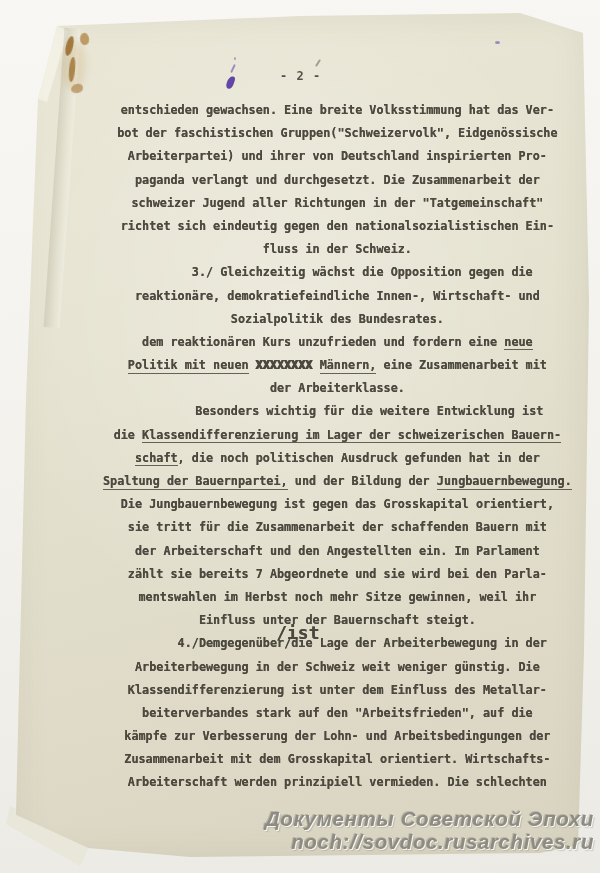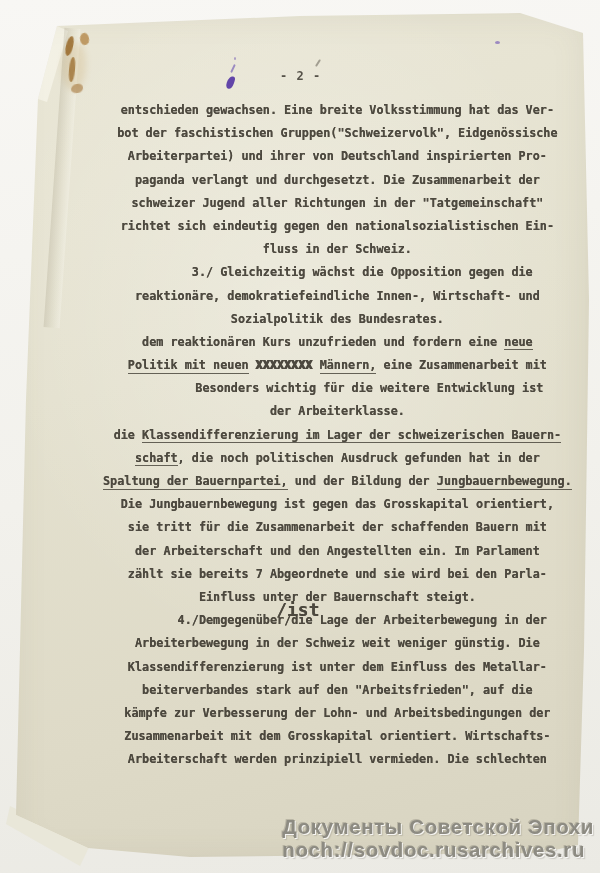--- a/index.html
+++ b/index.html
@@ -67,24 +67,25 @@
   }
   .line{
     height:23.2px;line-height:23.2px;font-size:11.8px;font-weight:bold;
     white-space:pre;opacity:.92;text-shadow:0 0 .6px rgba(62,58,48,.85);
   }
   .line .u{border-bottom:1.2px solid rgba(64,60,50,.85);padding-bottom:.5px;}
   .line .b{text-shadow:.6px 0 currentColor,-.6px 0 currentColor;}
   .ins-wrap{position:relative;display:inline-block;}
   .ins-above{position:absolute;left:-8px;bottom:11px;white-space:pre;font-size:18px;}
   .watermark{
-    position:absolute;right:6px;bottom:12px;z-index:6;
+    position:absolute;right:6px;bottom:20px;text-align:right;z-index:6;
     font-family:"Liberation Sans",sans-serif;font-weight:bold;
     font-size:20.5px;line-height:23px;letter-spacing:.6px;color:#8d8b82;
     text-shadow:1px 1px 0 rgba(255,255,255,.85),-1px -1px 0 rgba(100,96,86,.28),2px 2px 1px rgba(120,116,104,.25);
+    font-style:italic;
   }
 </style>
 </head>
 <body>
 
 <div class="scan">
 
   <div class="flap-bl"></div>
 
   <div class="paper">
@@ -112,29 +113,30 @@
         <div class="line"><span>Arbeiterpartei) und ihrer von Deutschland inspirierten Pro-</span></div>
         <div class="line"><span>paganda verlangt und durchgesetzt. Die Zusammenarbeit der</span></div>
         <div class="line"><span>schweizer Jugend aller Richtungen in der "Tatgemeinschaft"</span></div>
         <div class="line"><span>richtet sich eindeutig gegen den nationalsozialistischen Ein-</span></div>
         <div class="line"><span>fluss in der Schweiz.</span></div>
         <div class="line"><span>       3./ Gleichzeitig wächst die Opposition gegen die</span></div>
         <div class="line"><span>reaktionäre, demokratiefeindliche Innen-, Wirtschaft- und</span></div>
         <div class="line"><span>Sozialpolitik des Bundesrates.</span></div>
         <div class="line"><span>dem reaktionären Kurs unzufrieden und fordern eine </span><span class="u">neue</span></div>
         <div class="line"><span class="u">Politik mit neuen</span><span> </span><span class="b">XXXXXXXX</span><span> </span><span class="u">Männern,</span><span> eine Zusammenarbeit mit</span></div>
+        <div class="line"><span>der Arbeiterklasse.</span></div>
         <div class="line"><span>         Besonders wichtig für die weitere Entwicklung ist</span></div>
-        <div class="line"><span>der Arbeiterklasse.</span></div>
         <div class="line"><span>die </span><span class="u">Klassendifferenzierung im Lager der schweizerischen Bauern-</span></div>
         <div class="line"><span class="u">schaft</span><span>, die noch politischen Ausdruck gefunden hat in der</span></div>
         <div class="line"><span class="u">Spaltung der Bauernpartei,</span><span> und der Bildung der </span><span class="u">Jungbauernbewegung.</span></div>
         <div class="line"><span>Die Jungbauernbewegung ist gegen das Grosskapital orientiert,</span></div>
         <div class="line"><span>sie tritt für die Zusammenarbeit der schaffenden Bauern mit</span></div>
         <div class="line"><span>der Arbeiterschaft und den Angestellten ein. Im Parlament</span></div>
         <div class="line"><span>zählt sie bereits 7 Abgeordnete und sie wird bei den Parla-</span></div>
+        <div class="line"><span>mentswahlen im Herbst noch mehr Sitze gewinnen, weil ihr</span></div>
         <div class="line"><span>Einfluss unter der Bauernschaft steigt.</span></div>
         <div class="line"><span>       4./Demgegenüber</span><span class="ins-wrap"><span class="ins-above">/ist</span>/</span><span>die Lage der Arbeiterbewegung in der</span></div>
         <div class="line"><span>Arbeiterbewegung in der Schweiz weit weniger günstig. Die</span></div>
         <div class="line"><span>Klassendifferenzierung ist unter dem Einfluss des Metallar-</span></div>
         <div class="line"><span>beiterverbandes stark auf den "Arbeitsfrieden", auf die</span></div>
         <div class="line"><span>kämpfe zur Verbesserung der Lohn- und Arbeitsbedingungen der</span></div>
         <div class="line"><span>Zusammenarbeit mit dem Grosskapital orientiert. Wirtschafts-</span></div>
         <div class="line"><span>Arbeiterschaft werden prinzipiell vermieden. Die schlechten</span></div>
       </div>
   </div>

